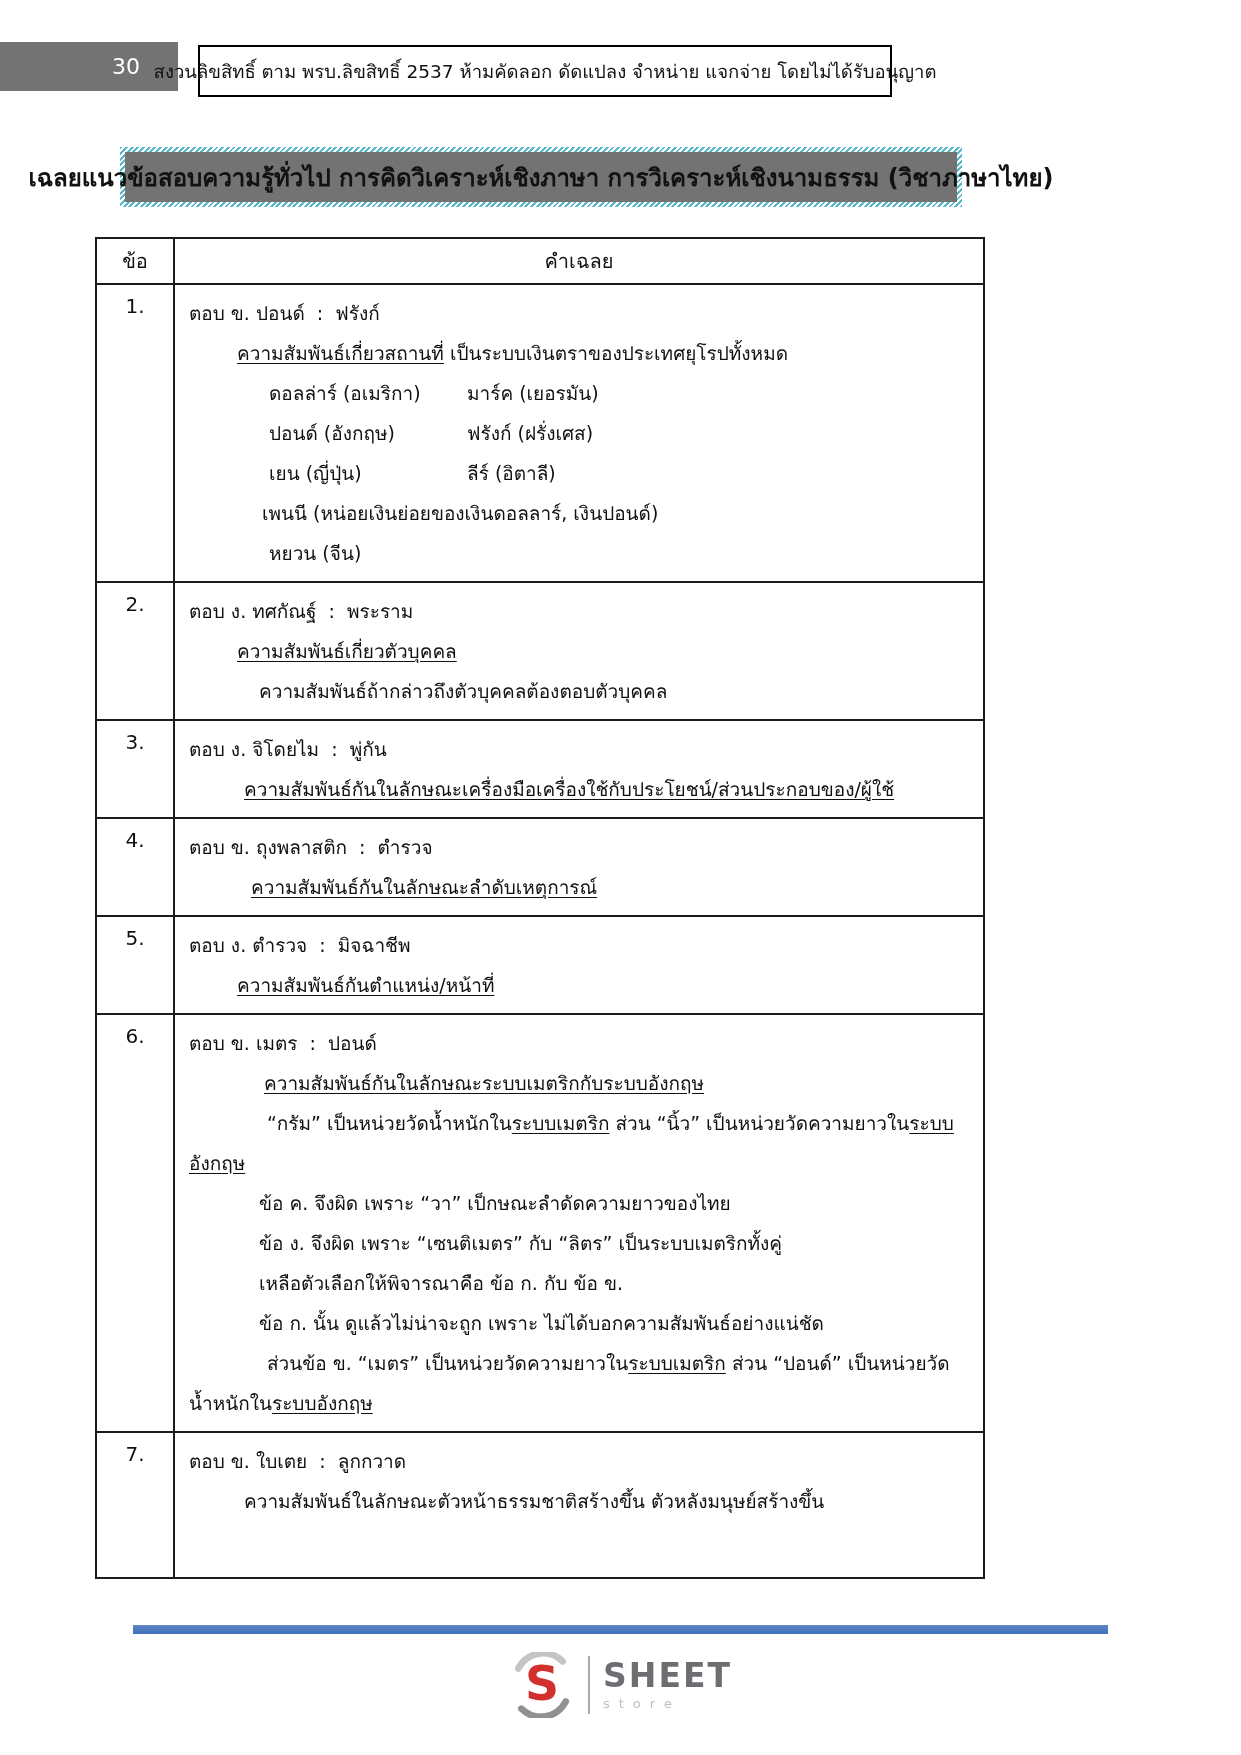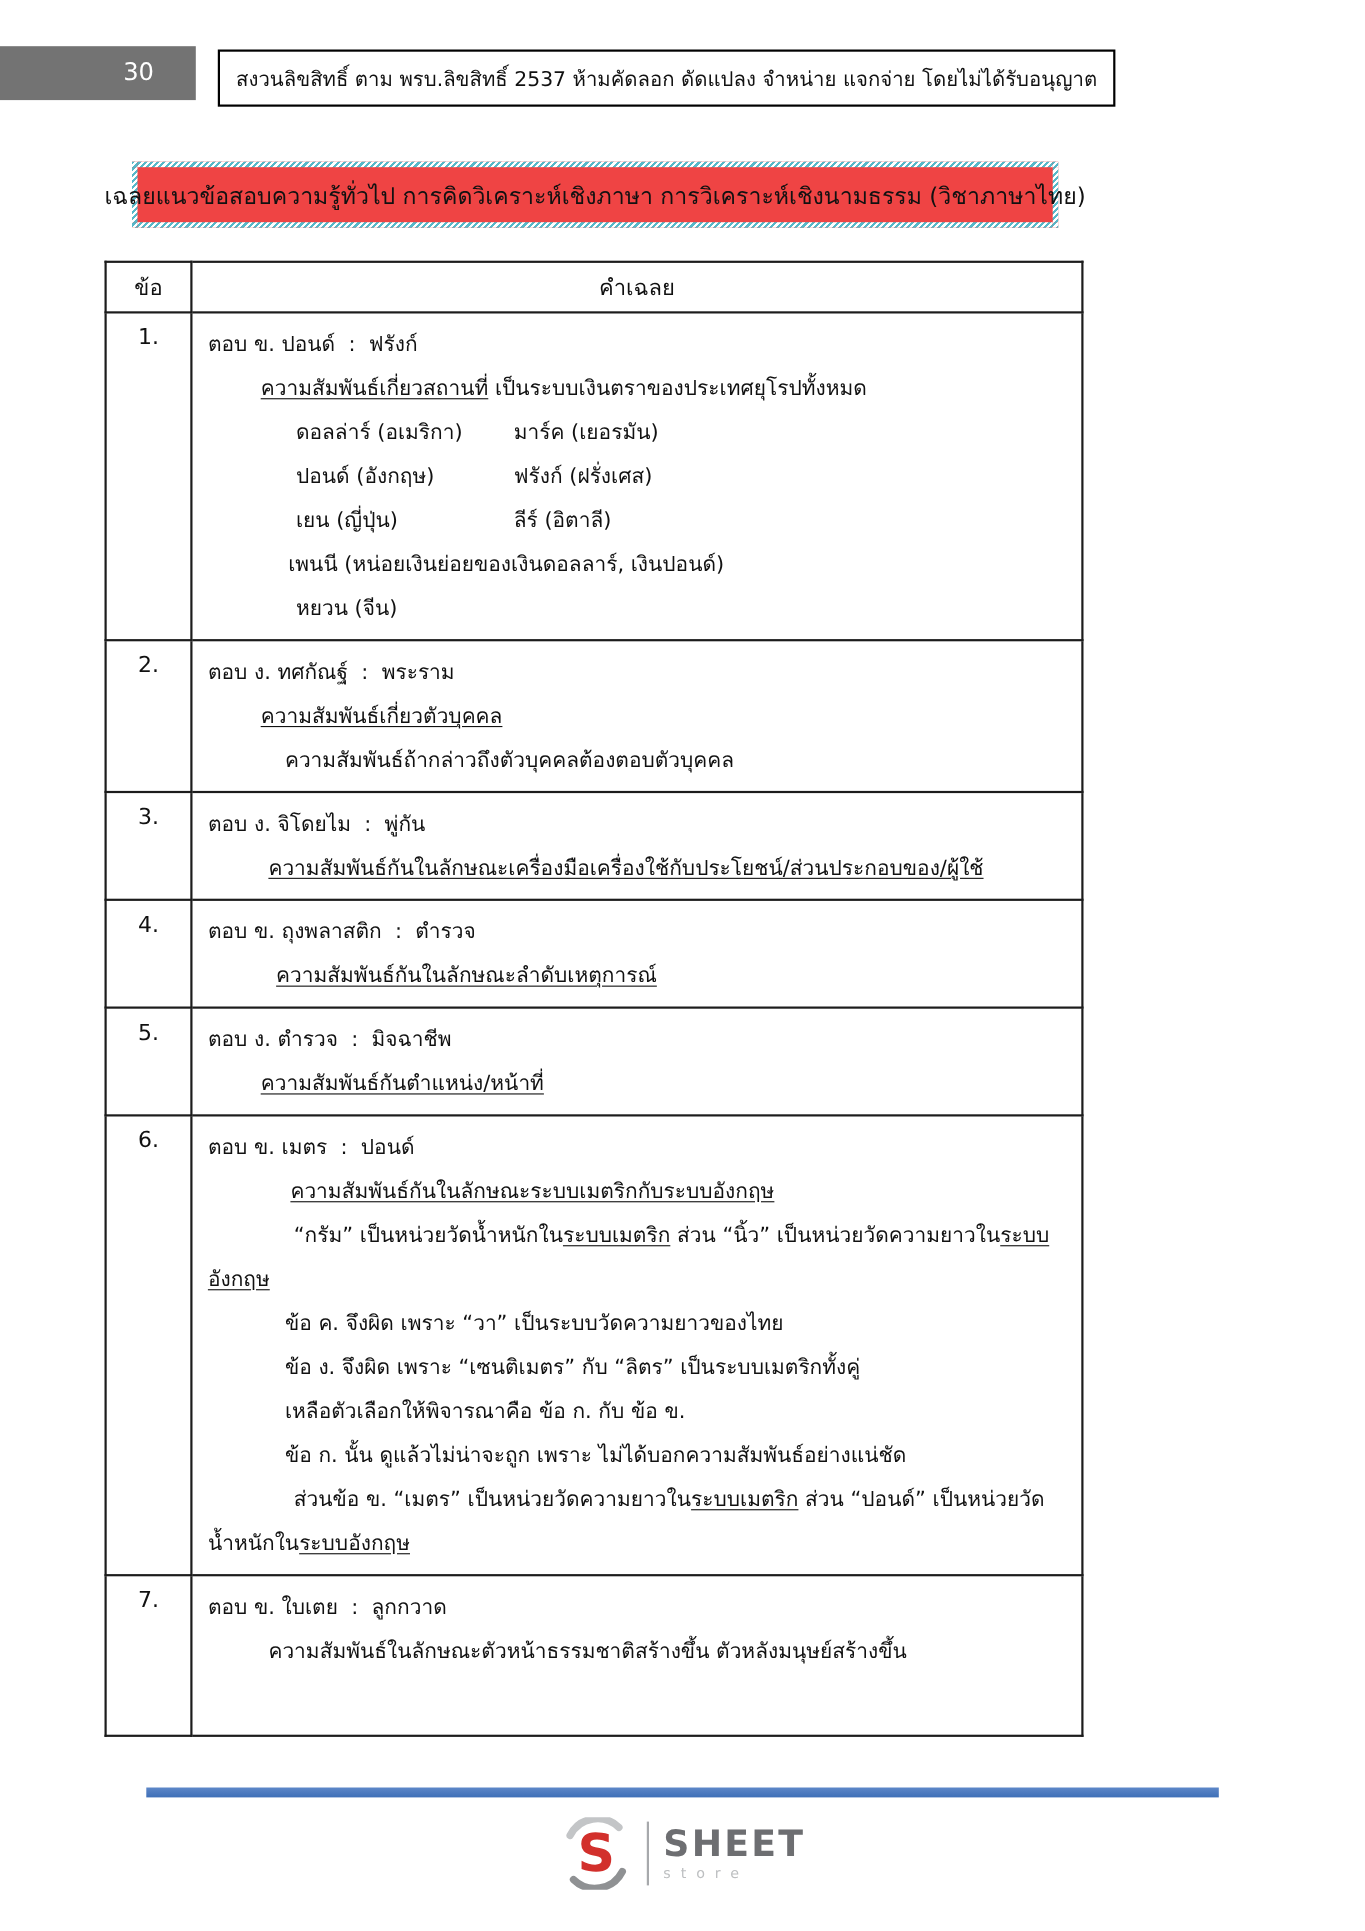--- a/index.html
+++ b/index.html
@@ -10,31 +10,31 @@
     position:relative; overflow:hidden;
   }
   
   .header-zone { position:relative; height:237px; }
   .page-no-box {
     position:absolute; left:0; top:42px; width:178px; height:49px;
     background:#737373; color:#fff; display:flex; align-items:center;
     padding-left:112px; font-size:22px;
   }
   .copyright-box {
-    position:absolute; left:198px; top:45px; width:816px; height:52px;
+    position:absolute; left:198px; top:45px; width:694px; height:52px;
     border:2px solid #000; display:flex; align-items:center; justify-content:center;
     font-size:18.5px; white-space:nowrap;
   }
   .title-box {
     position:absolute; left:120px; top:147px; width:842px; height:60px;
     display:flex; align-items:center; justify-content:center;
-    font-weight:normal; font-size:21px; white-space:nowrap;
+    font-weight:bold; font-size:24px; white-space:nowrap;
     border:5px solid #57b8c9;
     border-image:repeating-linear-gradient(135deg,#57b8c9 0 2px,#ffffff 2px 4px) 5;
-    background:#ef4444;
+    background:#737373;
   }
   
   table.answers {
     margin-left:95px; width:890px; border-collapse:collapse;
     table-layout:fixed; font-size:19px;
   }
   table.answers th, table.answers td { border:2px solid #1c1c1c; }
   thead th { height:46px; font-size:20px; font-weight:normal; text-align:center; vertical-align:middle; }
   th.col-no-h { width:78px; }
   td.col-no {
@@ -124,21 +124,21 @@
           <div class="line" style="margin-left: 0px;"><span class="b">ตอบ ง. ตำรวจ  :  มิจฉาชีพ</span></div>
           <div class="line" style="margin-left: 48px;"><span class="b u">ความสัมพันธ์กันตำแหน่ง/หน้าที่</span></div>
         </td>
       </tr>
       <tr>
         <td class="col-no">6.</td>
         <td class="col-ans">
           <div class="line" style="margin-left: 0px;"><span class="b">ตอบ ข. เมตร  :  ปอนด์</span></div>
           <div class="line" style="margin-left: 75px;"><span class="b u">ความสัมพันธ์กันในลักษณะระบบเมตริกกับระบบอังกฤษ</span></div>
           <div class="line wrap-para" style="text-indent: 78px;"><span class="b">“กรัม”</span><span> เป็นหน่วยวัดน้ำหนักใน</span><span class="u">ระบบเมตริก</span><span> ส่วน </span><span class="b">“นิ้ว”</span><span> เป็นหน่วยวัดความยาวใน</span><span class="u">ระบบอังกฤษ</span></div>
-          <div class="line" style="margin-left: 70px;"><span>ข้อ ค. จึงผิด เพราะ “วา” เป็นระบบวัดความยาวของไทย</span></div>
+          <div class="line" style="margin-left: 70px;"><span>ข้อ ค. จึงผิด เพราะ “วา” เป็กษณะลำดัดความยาวของไทย</span></div>
           <div class="line" style="margin-left: 70px;"><span>ข้อ ง. จึงผิด เพราะ “เซนติเมตร” กับ “ลิตร” เป็นระบบเมตริกทั้งคู่</span></div>
           <div class="line" style="margin-left: 70px;"><span>เหลือตัวเลือกให้พิจารณาคือ ข้อ ก. กับ ข้อ ข.</span></div>
           <div class="line" style="margin-left: 70px;"><span>ข้อ ก. นั้น ดูแล้วไม่น่าจะถูก เพราะ ไม่ได้บอกความสัมพันธ์อย่างแน่ชัด</span></div>
           <div class="line wrap-para" style="text-indent: 78px;"><span>ส่วนข้อ ข. </span><span class="b">“เมตร”</span><span> เป็นหน่วยวัดความยาวใน</span><span class="u">ระบบเมตริก</span><span> ส่วน </span><span class="b">“ปอนด์”</span><span> เป็นหน่วยวัดน้ำหนักใน</span><span class="u">ระบบอังกฤษ</span></div>
         </td>
       </tr>
       <tr>
         <td class="col-no">7.</td>
         <td class="col-ans extra-space">
           <div class="line" style="margin-left: 0px;"><span class="b">ตอบ ข. ใบเตย  :  ลูกกวาด</span></div>

